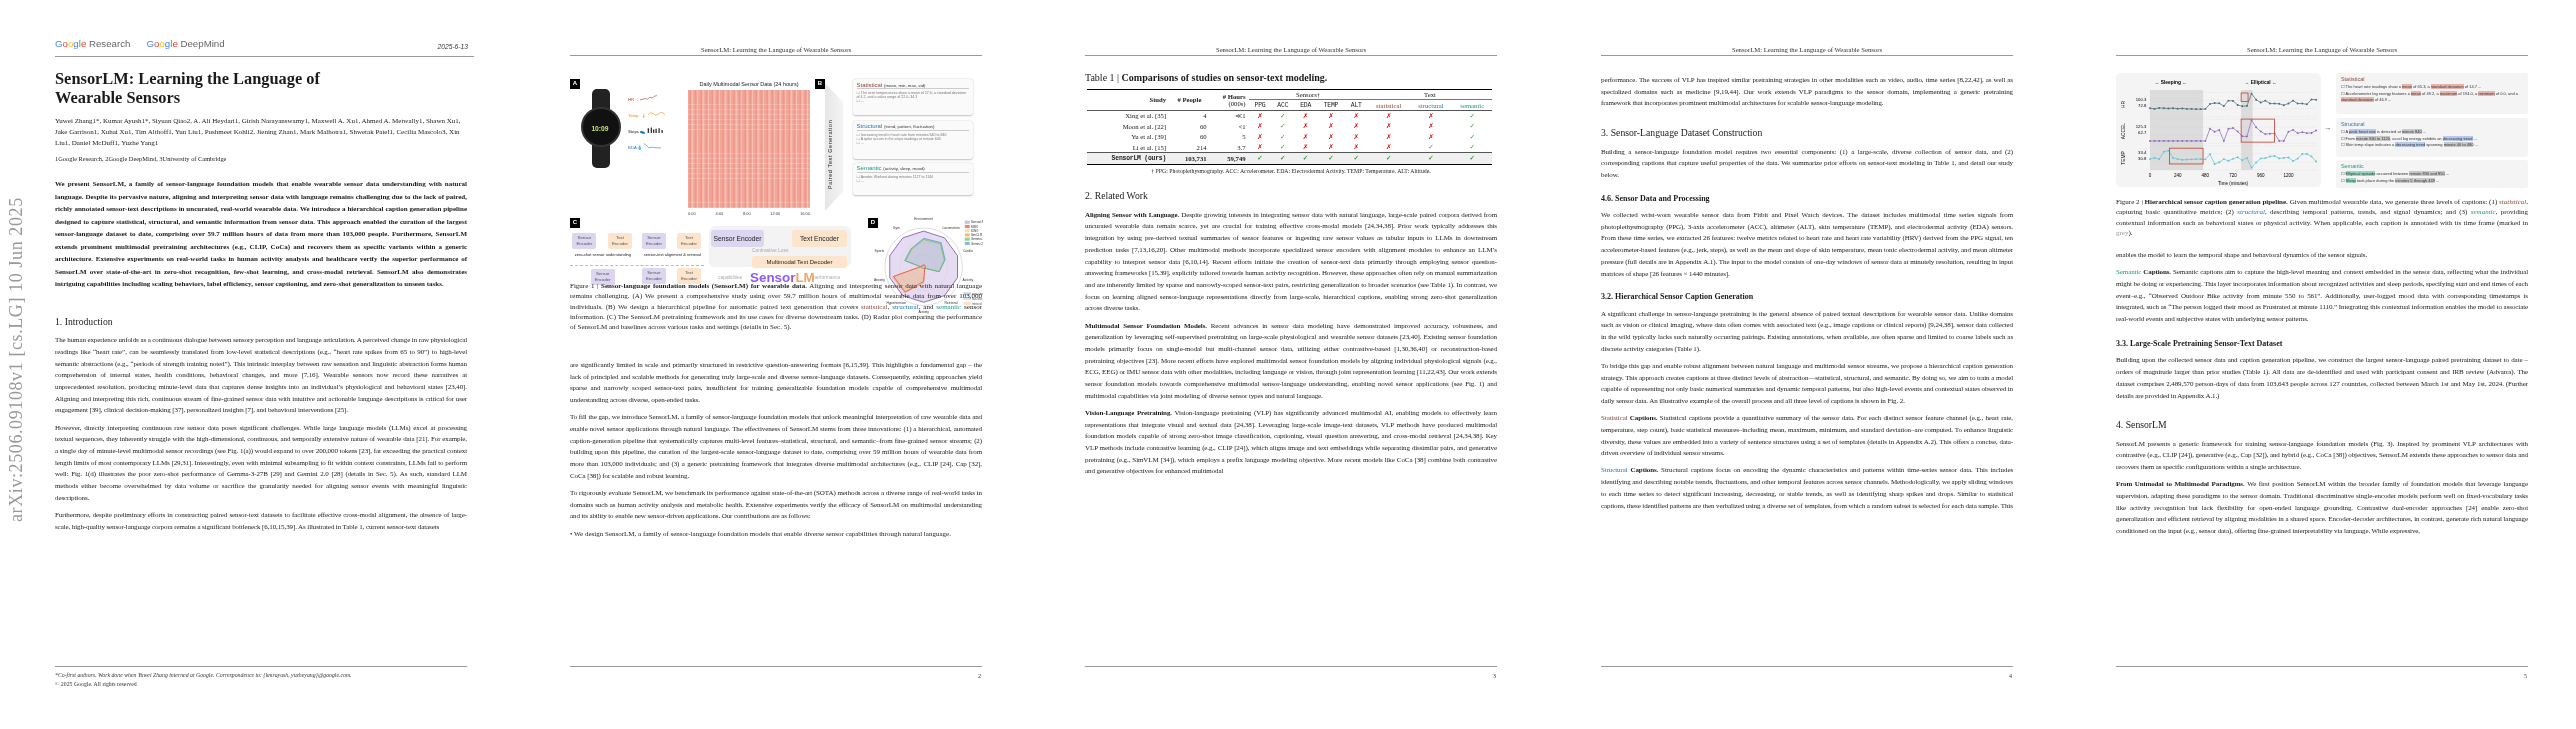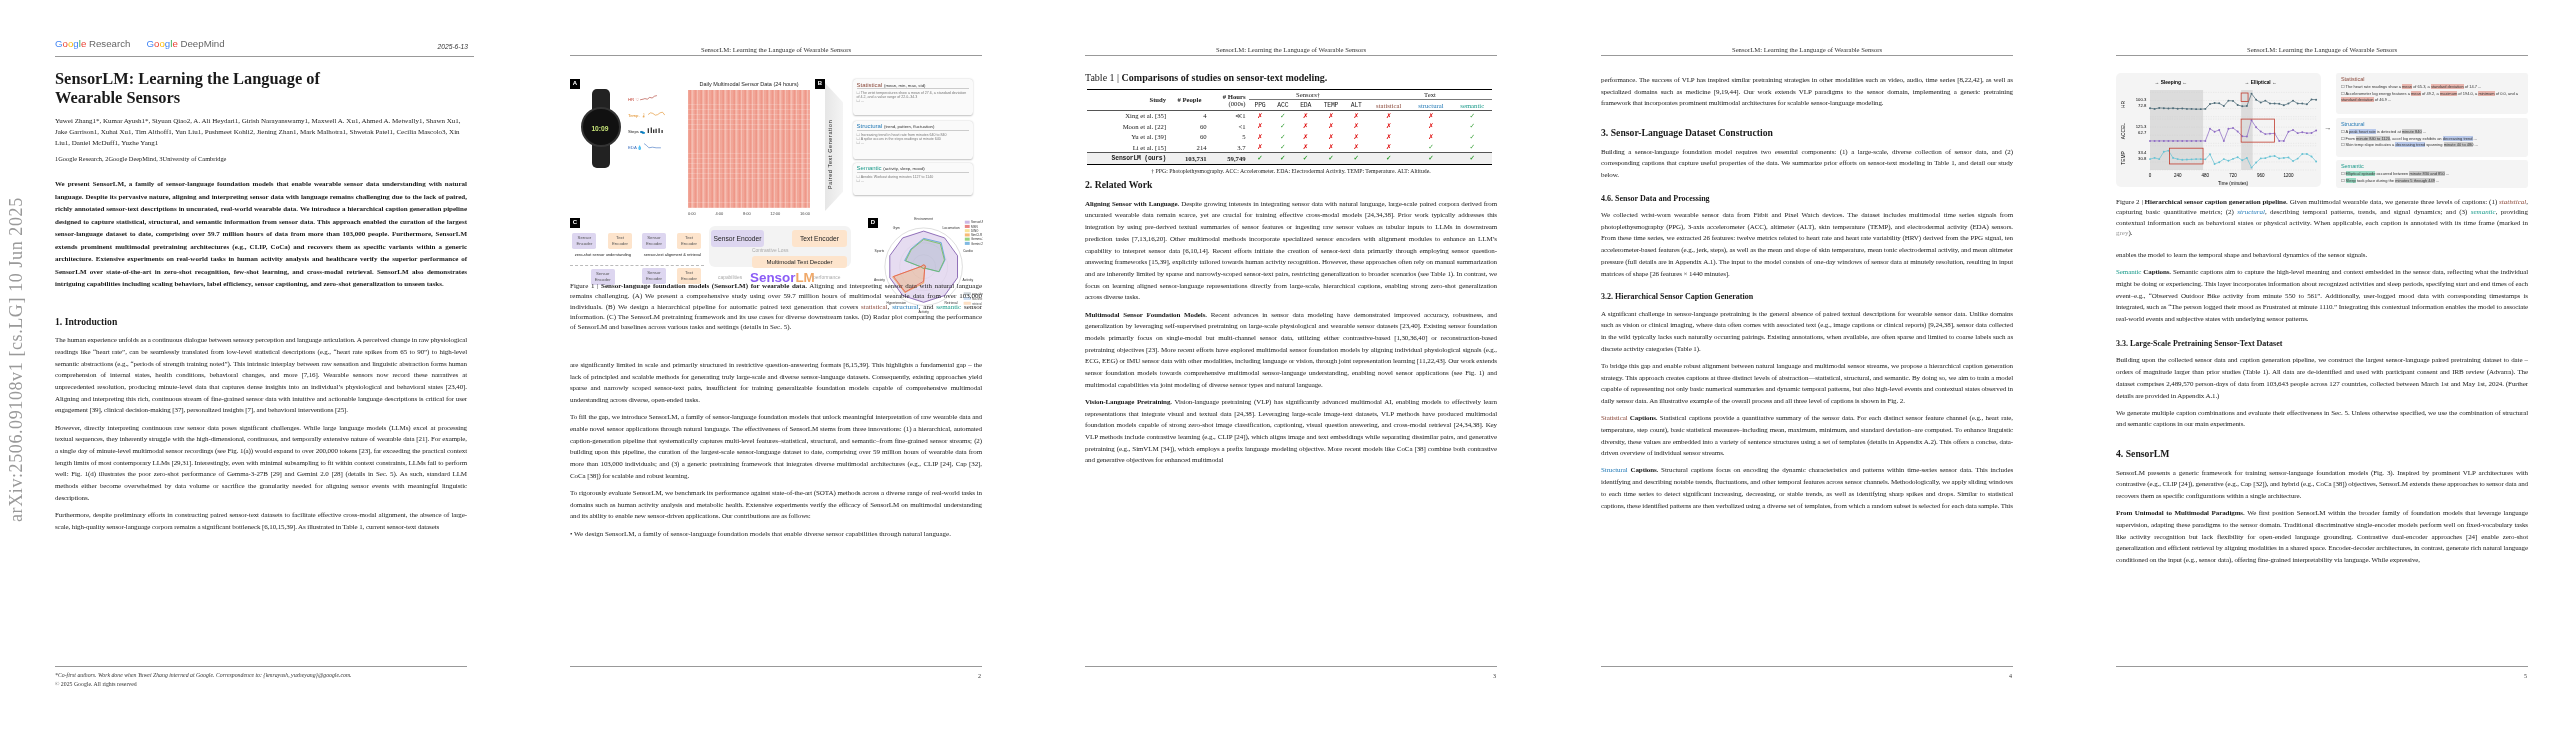--- a/index.html
+++ b/index.html
@@ -7,21 +7,21 @@
 body{font-family:"Liberation Serif","DejaVu Serif",serif;color:#1a1a1a;position:relative}
 .page{position:absolute;top:0;width:515px;height:729px;background:#fff}
 .p1{left:0}.p2{left:515px}.p3{left:1030px}.p4{left:1546px}.p5{left:2061px}
 .content{position:absolute;left:55px;width:412px}
 .runhead{position:absolute;top:46px;left:55px;width:412px;text-align:center;font-size:6.7px;color:#333;border-bottom:0.9px solid #999;padding-bottom:1.8px}
 .pfoot{position:absolute;top:666px;left:55px;width:412px;border-top:0.9px solid #999}
 .pnum{position:absolute;top:673px;right:49px;font-size:6px;color:#333}
 p.body{font-size:7px;line-height:11.7px;text-align:justify;margin-bottom:5.5px;font-stretch:condensed;letter-spacing:-0.1px}
 .mono{font-family:"Liberation Mono","DejaVu Sans Mono",monospace;font-size:6.4px;letter-spacing:-0.2px}
 h1.title{font-size:16.4px;line-height:19px;font-weight:bold;margin-top:0}
-h2.sec{font-size:9.7px;font-weight:bold;margin:2.4px 0 8.5px 0}
+h2.sec{font-size:9.7px;font-weight:normal;margin:2.4px 0 8.5px 0}
 h3.sub{font-size:8px;font-weight:bold;margin:2.4px 0 7.3px 0}
 .stat{color:#8b4a3c}.struc{color:#1f77b4}.sem{color:#1a9a8a}.grey{color:#999}
 
 .logos{position:absolute;top:38px;left:55px;width:419px;height:19.4px;border-bottom:0.9px solid #999;font-family:"Liberation Sans",sans-serif;font-size:9.7px}
 .logo{display:inline-block;margin-right:13.4px}
 .g-b{color:#4285f4}.g-r{color:#ea4335}.g-y{color:#fbbc05}.g-g{color:#34a853}
 .logo .rest{color:#666}
 .date{position:absolute;right:6px;top:4.9px;font-style:italic;font-size:6.7px;color:#333}
 .arxiv{position:absolute;left:6px;top:522px;transform:rotate(-90deg);transform-origin:left top;font-size:18px;color:#999;white-space:nowrap;letter-spacing:0.6px}
 .authors{font-size:7px;line-height:11.2px;margin-top:8.5px}
@@ -319,21 +319,21 @@
             <td class="ck">✓</td>
             <td class="ck">✓</td>
             <td class="ck">✓</td>
             <td class="ck">✓</td>
             <td class="ck">✓</td>
             <td class="ck">✓</td>
           </tr>
         </tbody>
     </table>
     <div class="tnote">† PPG: Photoplethysmography.  ACC: Accelerometer.  EDA: Electrodermal Activity.  TEMP: Temperature.  ALT: Altitude.</div>
-    <h2 class="sec" style="margin-top:5px">2. Related Work</h2>
+    <h2 class="sec" style="margin-top:16px">2. Related Work</h2>
     <p class="body"><b>Aligning Sensor with Language.</b><span> Despite growing interests in integrating sensor data with natural language, large-scale paired corpora derived from uncurated wearable data remain scarce, yet are crucial for training effective cross-modal models [24,34,38]. Prior work typically addresses this integration by using pre-derived textual summaries of sensor features or ingesting raw sensor values as tabular inputs to LLMs in downstream prediction tasks [7,13,16,20]. Other multimodal methods incorporate specialized sensor encoders with alignment modules to enhance an LLM’s capability to interpret sensor data [6,10,14]. Recent efforts initiate the creation of sensor-text data primarily through employing sensor question-answering frameworks [15,39], explicitly tailored towards human activity recognition. However, these approaches often rely on manual summarization and are inherently limited by sparse and narrowly-scoped sensor-text pairs, restricting generalization to broader scenarios (see Table 1). In contrast, we focus on learning aligned sensor-language representations directly from large-scale, hierarchical captions, enabling strong zero-shot generalization across diverse tasks.</span></p>
     <p class="body"><b>Multimodal Sensor Foundation Models.</b><span> Recent advances in sensor data modeling have demonstrated improved accuracy, robustness, and generalization by leveraging self-supervised pretraining on large-scale physiological and wearable sensor datasets [23,40]. Existing sensor foundation models primarily focus on single-modal but multi-channel sensor data, utilizing either contrastive-based [1,30,36,40] or reconstruction-based pretraining objectives [23]. More recent efforts have explored multimodal sensor foundation models by aligning individual physiological signals (e.g., ECG, EEG) or IMU sensor data with other modalities, including language or vision, through joint representation learning [11,22,43]. Our work extends sensor foundation models towards comprehensive multimodal sensor-language understanding, enabling novel sensor applications (see Fig. 1) and multimodal capabilities via joint modeling of diverse sensor types and natural language.</span></p>
     <p class="body"><b>Vision-Language Pretraining.</b><span> Vision-language pretraining (VLP) has significantly advanced multimodal AI, enabling models to effectively learn representations that integrate visual and textual data [24,38]. Leveraging large-scale image-text datasets, VLP methods have produced multimodal foundation models capable of strong zero-shot image classification, captioning, visual question answering, and cross-modal retrieval [24,34,38]. Key VLP methods include contrastive learning (e.g., CLIP [24]), which aligns image and text embeddings while separating dissimilar pairs, and generative pretraining (e.g., SimVLM [34]), which employs a prefix language modeling objective. More recent models like CoCa [38] combine both contrastive and generative objectives for enhanced multimodal</span></p>
   </div>
   <div class="pfoot"></div>
   <div class="pnum">3</div>
 </div>
 
 <div class="page p4">
   <div class="runhead">SensorLM: Learning the Language of Wearable Sensors</div>
@@ -528,21 +528,20 @@
       </div>
   </div>
   <div class="content" style="top:197px">
     <p class="capt"><span>Figure 2 |</span> <b>Hierarchical sensor caption generation pipeline.</b><span> Given multimodal wearable data, we generate three levels of captions: (1) </span><i class="stat">statistical</i><span>, capturing basic quantitative metrics; (2) </span><i class="struc">structural</i><span>, describing temporal patterns, trends, and signal dynamics; and (3) </span><i class="sem">semantic</i><span>, providing contextual information such as behavioral states or physical activity. When applicable, each caption is annotated with its time frame (marked in </span><span class="grey">grey</span><span>).</span></p>
   </div>
   <div class="content" style="top:250px">
     <p class="body">enables the model to learn the temporal shape and behavioral dynamics of the sensor signals.</p>
     <p class="body"><span class="sem">Semantic</span><b> Captions.</b><span> Semantic captions aim to capture the high-level meaning and context embedded in the sensor data, reflecting what the individual might be doing or experiencing. This layer incorporates information about recognized activities and sleep periods, specifying start and end times of each event–e.g., “Observed Outdoor Bike activity from minute 550 to 561”. Additionally, user-logged mood data with corresponding timestamps is integrated, such as “The person logged their mood as Frustrated at minute 1110.” Integrating this contextual information enables the model to associate real-world events and subjective states with underlying sensor patterns.</span></p>
     <h3 class="sub" style="margin-top:13.4px">3.3. Large-Scale Pretraining Sensor-Text Dataset</h3>
     <p class="body">Building upon the collected sensor data and caption generation pipeline, we construct the largest sensor-language paired pretraining dataset to date – orders of magnitude larger than prior studies (Table 1). All data are de-identified and used with participant consent and IRB review (Advarra). The dataset comprises 2,489,570 person-days of data from 103,643 people across 127 countries, collected between March 1st and May 1st, 2024. (Further details are provided in Appendix A.1.)</p>
-    <p class="body">We generate multiple caption combinations and evaluate their effectiveness in Sec. 5. Unless otherwise specified, we use the combination of structural and semantic captions in our main experiments.</p>
     <h2 class="sec" style="margin-top:17px">4. SensorLM</h2>
     <p class="body">SensorLM presents a generic framework for training sensor-language foundation models (Fig. 3). Inspired by prominent VLP architectures with contrastive (e.g., CLIP [24]), generative (e.g., Cap [32]), and hybrid (e.g., CoCa [38]) objectives, SensorLM extends these approaches to sensor data and recovers them as specific configurations within a single architecture.</p>
     <p class="body"><b>From Unimodal to Multimodal Paradigms.</b><span> We first position SensorLM within the broader family of foundation models that leverage language supervision, adapting these paradigms to the sensor domain. Traditional discriminative single-encoder models perform well on fixed-vocabulary tasks like activity recognition but lack flexibility for open-ended language grounding. Contrastive dual-encoder approaches [24] enable zero-shot generalization and efficient retrieval by aligning modalities in a shared space. Encoder-decoder architectures, in contrast, generate rich natural language conditioned on the input (e.g., sensor data), offering fine-grained interpretability via language. While expressive,</span></p>
   </div>
   <div class="pfoot"></div>
   <div class="pnum">5</div>
 </div>
 
 
 </body></html>

